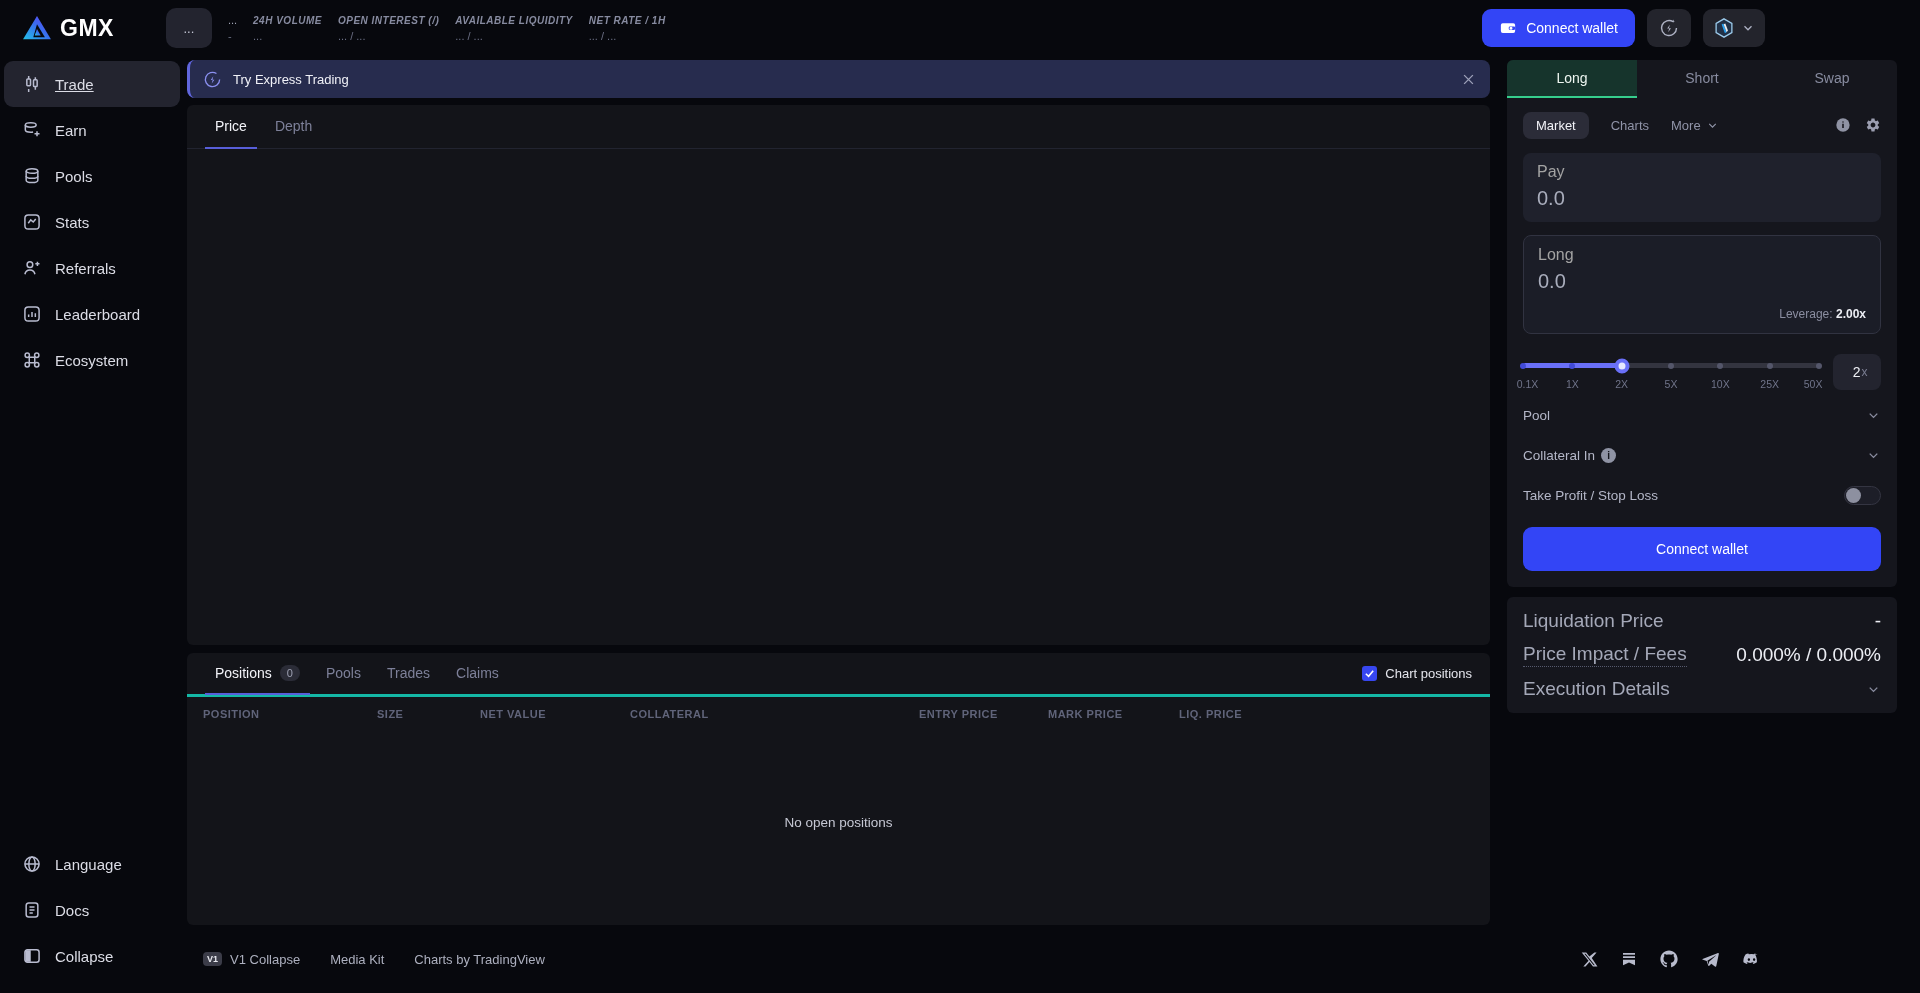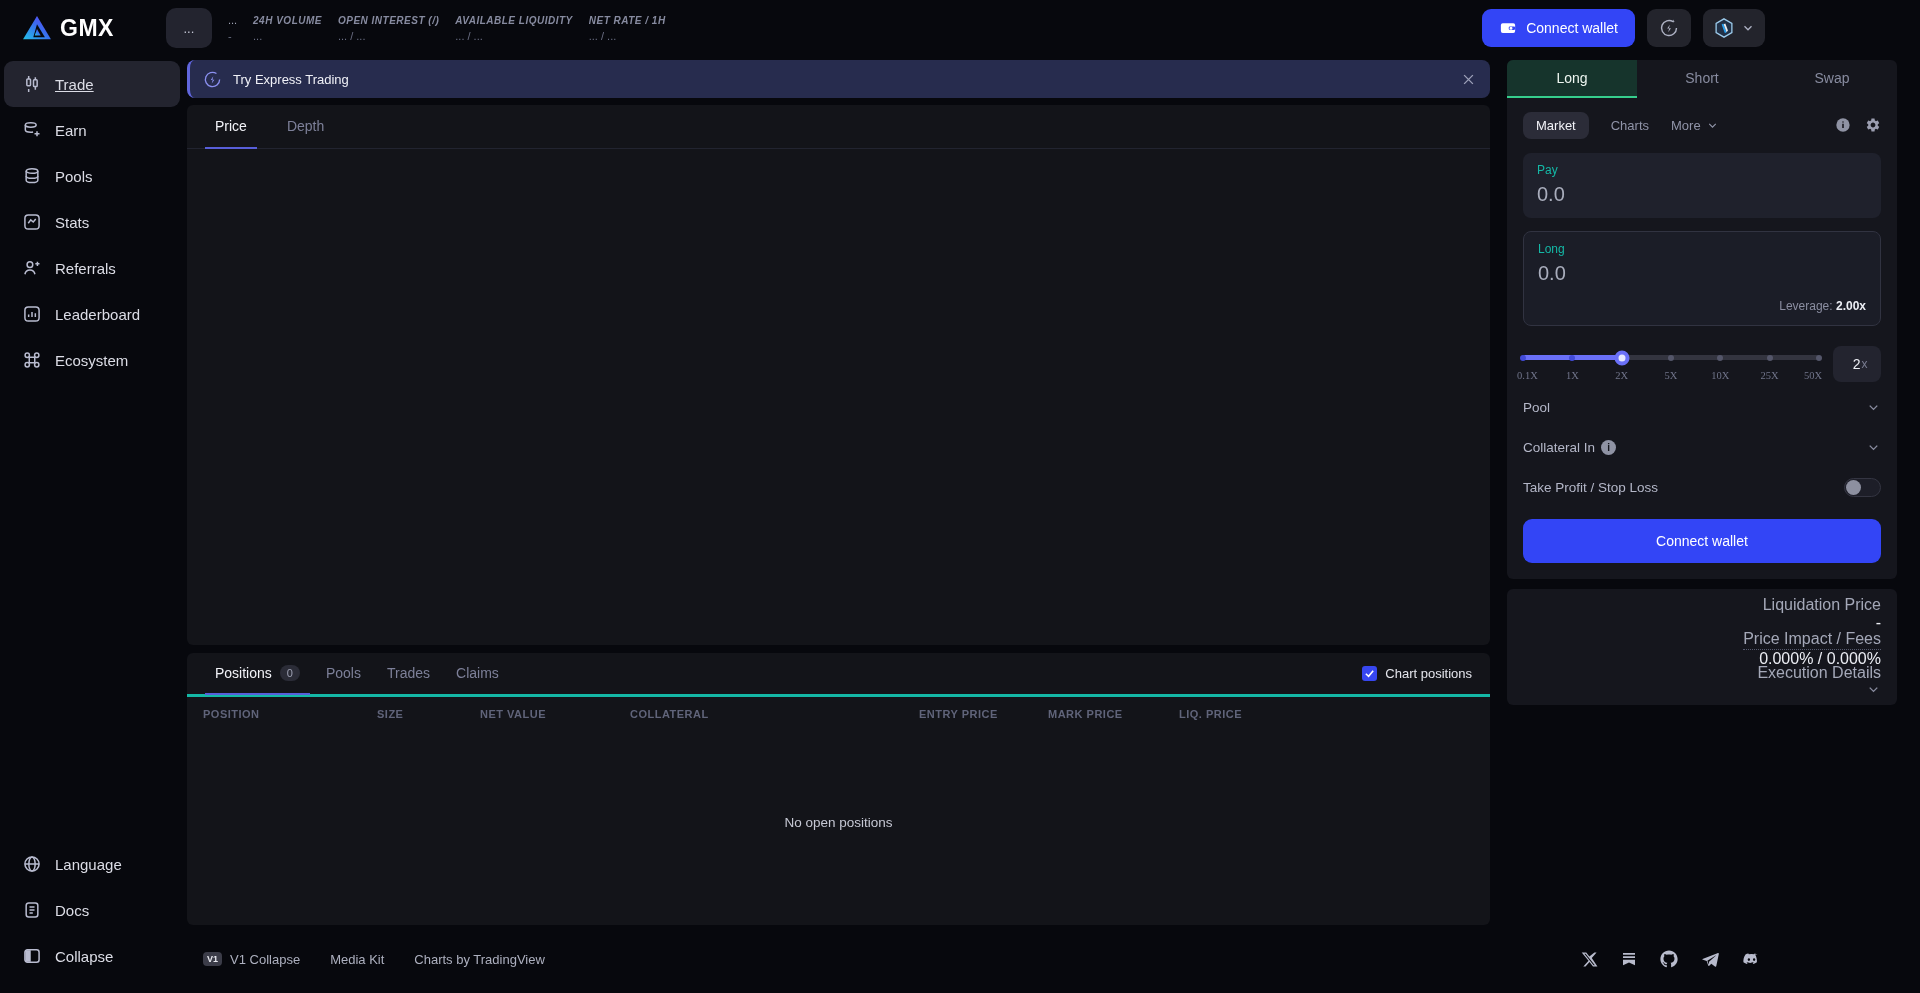--- a/index.html
+++ b/index.html
@@ -32,21 +32,21 @@
   .main-col { width:1303px; flex:none; display:flex; flex-direction:column; }
   .trade-col { width:390px; flex:none; margin-left:17px; display:flex; flex-direction:column; }
 
   
   .banner { height:38px; flex:none; background:#272c4e; border-left:3px solid #6066dd; border-radius:8px; display:flex; align-items:center; padding:0 14px 0 13px; gap:11px; }
   .banner-text { font-size:13px; color:#f0f1f7; }
   .banner-close { margin-left:auto; background:none; border:none; color:#9ca0b8; cursor:pointer; display:flex; }
 
   
   .chart-card { margin-top:7px; height:540px; flex:none; background:#131419; border-radius:6px; display:flex; flex-direction:column; }
-  .chart-tabs { height:44px; display:flex; align-items:stretch; padding:0 18px; border-bottom:1px solid #222430; gap:20px; }
+  .chart-tabs { height:44px; display:flex; align-items:stretch; padding:0 18px; border-bottom:1px solid #222430; gap:8px; }
   .chart-tab { display:flex; align-items:center; padding:0 10px; font-size:14px; color:#7d8099; cursor:pointer; border-bottom:2.5px solid transparent; margin-bottom:-1px; }
   .chart-tab.active { color:#f2f3f8; border-bottom-color:#585fd9; }
   .chart-body { flex:1; }
 
   
   .pos-card { margin-top:8px; height:272px; flex:none; background:#131419; border-radius:6px; display:flex; flex-direction:column; }
   .pos-tabs { height:44px; flex:none; display:flex; align-items:stretch; padding:0 18px; border-bottom:3px solid #14b8a6; gap:6px; }
   .pos-tab { display:flex; align-items:center; gap:8px; padding:0 10px; font-size:14px; color:#7d8099; cursor:pointer; border-bottom:2.5px solid transparent; margin-bottom:-1px; }
   .pos-tab.active { color:#f2f3f8; border-bottom-color:#585fd9; }
   .badge { background:#2b2c37; color:#9da0b2; font-size:11px; padding:2px 7px; border-radius:9px; }
@@ -62,46 +62,46 @@
   .side-tab { display:flex; align-items:center; justify-content:center; font-size:14px; color:#888ca0; cursor:pointer; border-bottom:2.5px solid transparent; }
   .side-tab.active { background:#16342c; color:#eef6f1; border-bottom-color:#36ce8d; }
   .trade-inner { padding:12px 16px 16px 16px; }
   .order-row { display:flex; align-items:center; gap:22px; height:30px; }
   .order-type { font-size:13px; color:#9094a8; cursor:pointer; display:flex; align-items:center; gap:5px; }
   .order-type.active { background:#2b2c38; color:#f2f3f8; padding:6px 13px; border-radius:8px; }
   .order-row-icons { margin-left:auto; display:flex; align-items:center; gap:14px; color:#9b9eb0; }
   .order-row-icons .ic { cursor:pointer; display:flex; }
   .amount-box { margin-top:13px; background:#1f212c; border-radius:8px; padding:10px 14px 12px 14px; }
   .amount-box.bordered { background:#1b1d27; border:1px solid #313341; }
-  .amount-label { font-size:12px; color:#14b8a6; }
+  .amount-label { font-size:16px; color:#a3a3a3; }
   .amount-input { display:block; background:transparent; border:none; outline:none; color:#a9adbc; font-size:20px; font-family:"Liberation Sans",sans-serif; margin-top:6px; width:100%; }
   .leverage-line { text-align:right; font-size:12px; color:#8b8ea1; margin-top:14px; }
   .leverage-line b { color:#eceef4; font-weight:700; }
   .slider-zone { margin-top:20px; display:flex; align-items:flex-start; gap:14px; }
   .slider-wrap { flex:1; padding-top:9px; }
   .slider-track { position:relative; height:5px; border-radius:3px; background:#33343f; }
   .slider-fill { position:absolute; left:0; top:0; bottom:0; width:33.33%; background:#6a70f8; border-radius:3px; }
   .slider-dot { position:absolute; top:50%; width:6px; height:6px; border-radius:50%; background:#54566a; transform:translate(-50%,-50%); }
   .slider-dot.filled { background:#424bd8; }
   .slider-thumb { position:absolute; left:33.33%; top:50%; width:15px; height:15px; border-radius:50%; background:#e6e8ff; border:4px solid #6a70f8; transform:translate(-50%,-50%); cursor:pointer; }
-  .slider-labels { position:relative; height:14px; margin-top:10px;font-family:Liberation Serif, serif; }
+  .slider-labels { position:relative; height:14px; margin-top:10px; }
   .slider-labels span { position:absolute; transform:translateX(-50%); font-size:10.5px; color:#70748a; white-space:nowrap; }
   .lev-box { width:48px; height:36px; flex:none; background:#23242f; border-radius:8px; display:flex; align-items:center; justify-content:center; gap:1px; margin-top:0; }
   .lev-box input { width:14px; background:transparent; border:none; outline:none; color:#eceef4; font-size:14px; text-align:right; font-family:"Liberation Sans",sans-serif; }
   .lev-box .unit { color:#7a7d92; font-size:12px; }
   .sect-row { margin-top:6px; height:34px; display:flex; align-items:center; font-size:13.5px; color:#b4b7c8; cursor:pointer; }
   .sect-row:first-of-type { margin-top:12px; }
   .sect-row .chev { margin-left:auto; color:#8a8da0; display:flex; }
   .info-dot { width:15px; height:15px; border-radius:50%; background:#8f93a4; color:#15161d; font-size:10px; font-weight:700; display:inline-flex; align-items:center; justify-content:center; margin-left:6px; }
   .toggle { margin-left:auto; width:37px; height:19px; border-radius:10px; background:#1d1e28; border:1px solid #343542; position:relative; cursor:pointer; }
   .toggle .knob { position:absolute; left:1px; top:1px; width:15px; height:15px; border-radius:50%; background:#8d90a0; }
   .cw-big { margin-top:15px; width:100%; height:44px; border:none; border-radius:9px; background:#3345f6; color:#ffffff; font-size:14px; font-weight:500; cursor:pointer; }
 
   .details-card { margin-top:10px; background:#15161d; border-radius:6px; padding:7px 16px; flex:none; }
-  .detail-row { height:34px; display:flex; align-items:flex-end; font-size:16px;flex-direction:column; }
+  .detail-row { height:34px; display:flex; align-items:center; font-size:19px; }
   .detail-row .dl { color:#a4a8b8; }
   .detail-row .dl.dotted { border-bottom:1px dotted #565a6e; padding-bottom:1px; cursor:help; }
   .detail-row .dv { margin-left:auto; color:#eceef4; }
   .detail-row .chev { margin-left:auto; color:#8a8da0; display:flex; cursor:pointer; }
 
   
   footer { height:68px; flex:none; display:flex; align-items:center; padding:0 27px 0 17px; }
   .foot-link { display:flex; align-items:center; gap:8px; font-size:13px; color:#adb0bf; margin-right:30px; cursor:pointer; }
   .v1-badge { background:#3b3c48; color:#e8e9ef; font-size:9px; font-weight:700; padding:2px 4px; border-radius:4px; }
   .socials { margin-left:auto; display:flex; align-items:center; gap:23px; color:#b8bbcc; }

